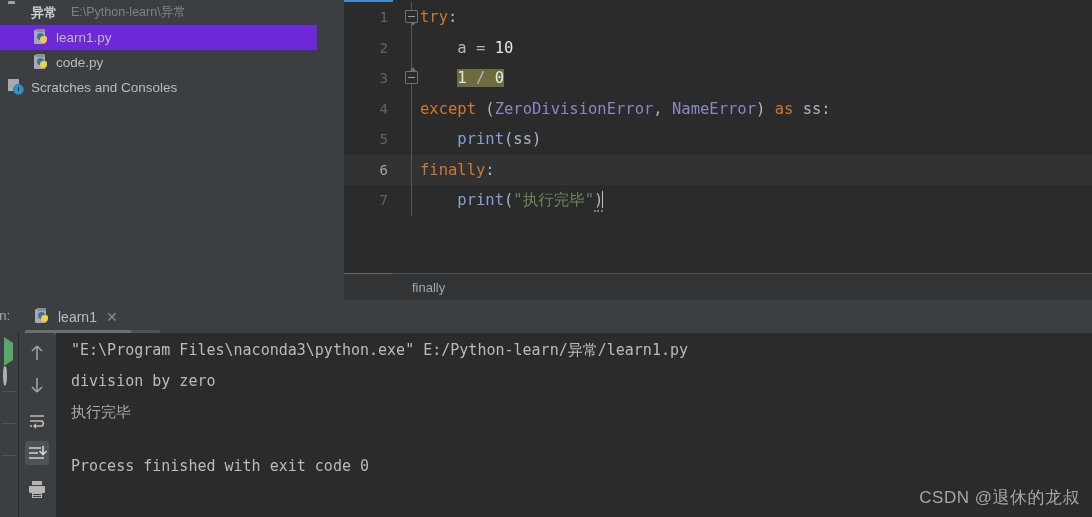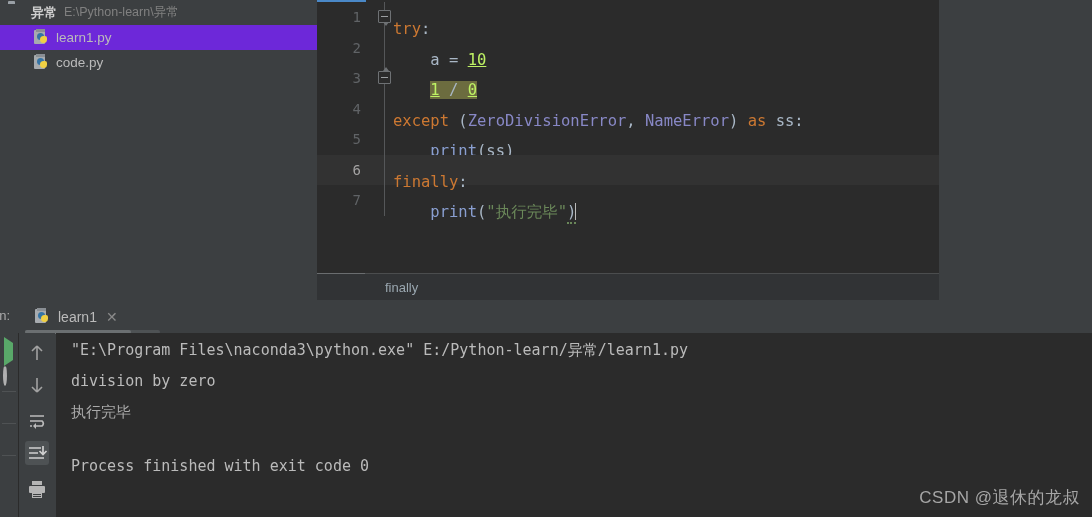--- a/index.html
+++ b/index.html
@@ -18,22 +18,23 @@
     position: relative;
     width: 1092px;
     height: 517px;
     background: #3c3f41;
   }
 
   
   .top-area {
     position: absolute;
     left: 0; top: 0;
-    width: 939px; height: 300px;
+    width: 1092px; height: 300px;
     display: flex;
+    gap: 27px;
   }
 
   
   .project-tree {
     width: 317px;
     height: 300px;
     background: #3c3f41;
     position: relative;
     overflow: hidden;
     flex: 0 0 317px;
@@ -61,21 +62,21 @@
     display: inline-block;
   }
   .label-bold {
     font-weight: bold;
     color: #cfcfcf;
     font-size: 13px;
   }
   .label-path {
     color: #808080;
     font-size: 12.5px;
-    margin-left: 7px;
+    margin-left: 14px;
     font-weight: normal;
   }
   .tree-label {
     color: #bbbbbb;
     font-size: 13.5px;
   }
 
   
   .ic-folder {
     width: 16px; height: 13px;
@@ -195,21 +196,21 @@
   }
   .code-line.current .ln { color: #a4a3a3; }
   .gutter-bar {
     position: absolute;
     left: 67px; top: 0;
     width: 1px; height: 100%;
     background: #555759;
   }
   .code-text {
     position: absolute;
-    left: 76px; top: 12px;
+    left: 76px; top: 0;
     color: #a9b7c6;
   }
   .fold {
     position: absolute;
     left: 61px;
     top: 8px;
     width: 13px; height: 13px;
     box-sizing: border-box;
   }
   .fold-open {
@@ -253,21 +254,21 @@
     width: 0; height: 0;
     border-left: 3px solid transparent;
     border-right: 3px solid transparent;
     border-bottom: 4px solid #6e7174;
   }
 
   
   .kw     { color: #cc7832; }
   .cls    { color: #8888c6; }
   .fn     { color: #8a9fd1; margin-top: 44px; }
-  .num    { color: #bef264; text-decoration: underline; }
+  .num    { color: #e5e5e5; }
   .str    { color: #6a8759; }
   .plain  { color: #a9b7c6; }
   .hl-sel { background: #6c6c3f; }
   .caret {
     display: inline-block;
     width: 1px;
     height: 17px;
     background: #bbbbbb;
     vertical-align: -3px;
     margin-left: -1px;
@@ -469,20 +470,27 @@
         <span class="tree-icon ic-py">
           <span class="pg"></span>
             <span class="pg2"></span>
             <span class="snake-b"></span>
             <span class="snake-y"></span>
         </span>
         <span class="tree-label">code.py</span>
       </div>
 
 
+      <div class="tree-row">
+        <span class="tree-icon ic-scratch">
+          <span class="pad"></span>
+            <span class="clk"></span>
+        </span>
+        <span class="tree-label">Scratches and Consoles</span>
+      </div>
     </div>
 
     <div class="editor">
       <div class="editor-topline"></div>
 
       <div class="code-area">
 
         <div class="code-line">
           <span class="ln">1</span>
           <span class="gutter-bar"></span>

